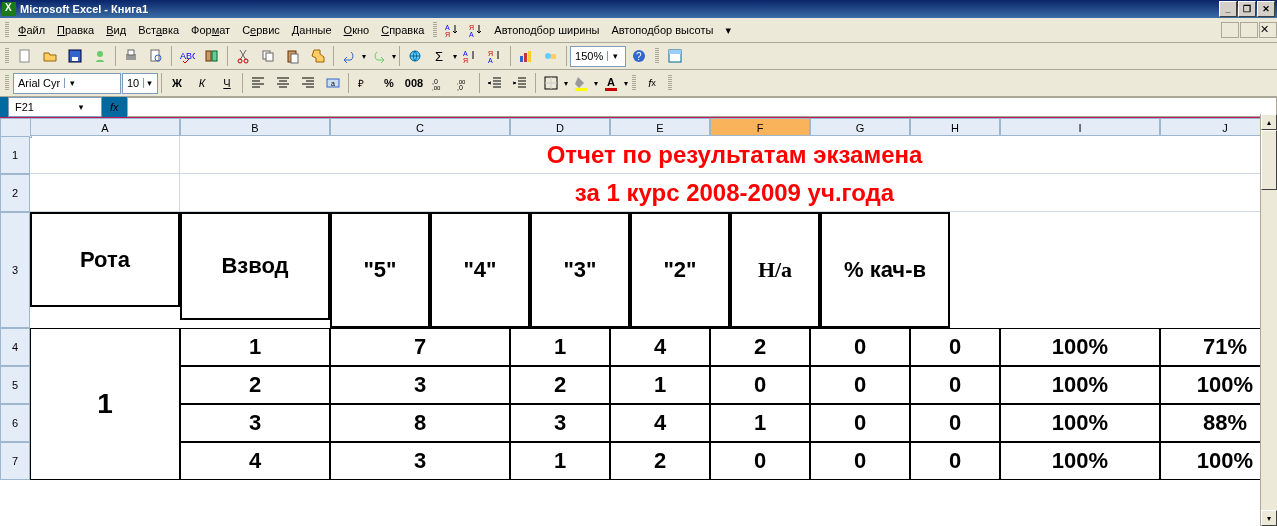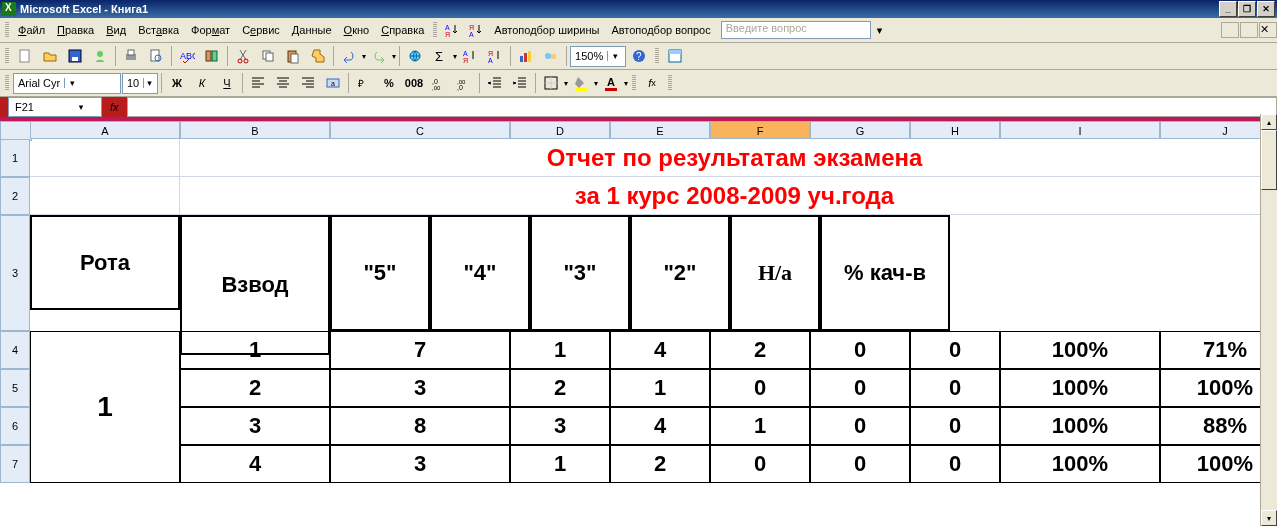--- a/index.html
+++ b/index.html
@@ -21,21 +21,21 @@
 
 .toolbar{display:flex;align-items:center;background:#ece9d8;border-bottom:1px solid #aca899;height:26px;padding:0 2px;gap:1px}
 .tbtn{width:22px;height:22px;display:flex;align-items:center;justify-content:center;border:1px solid transparent}
 .sep{width:1px;height:20px;background:#aca899;margin:0 2px}
 .combo{height:19px;border:1px solid #7f9db9;background:#fff;display:flex;align-items:center;padding:0 2px 0 4px}
 .combo .dd{width:14px;text-align:center;color:#000;border-left:1px solid #7f9db9;margin-left:4px;font-size:9px}
 .zoom{width:48px}
 .fontname{width:100px}
 .fontsize{width:28px}
 
-.namebox-row{display:flex;align-items:center;background:#b91c1c;height:20px;border-bottom:4px solid #be185d}
+.namebox-row{display:flex;align-items:center;background:#0369a1;height:20px;border-bottom:1px solid #be185d}
 .namebox{width:92px;height:18px;border:1px solid #7f9db9;background:#fff;display:flex;align-items:center;margin-left:8px}
 .namebox span{flex:1;padding-left:6px}
 .namebox .dd{width:14px;text-align:center;font-size:9px}
 .fxlab{margin:4px 8px;font-style:italic}
 .fxbar{flex:1;height:18px;border:1px solid #aca899;background:#fff}
 
 .sheet{position:relative;width:1277px;height:412px;overflow:hidden}
 .colhdr,.rowhdr{background:#e4ecf7;border:1px solid #9eb6ce;text-align:center;color:#000}
 .corner{position:absolute;left:0;top:0;width:30px;height:18px;background:#e4ecf7;border:1px solid #9eb6ce}
 .colhdrs{position:absolute;left:30px;top:0;display:flex}
@@ -90,22 +90,21 @@
       </svg>
     </span>
   <span class="tbtn">
       <svg viewBox="0 0 16 16">
         <text x="1" y="8" font-size="7" fill="#c00">Я</text>
         <text x="1" y="15" font-size="7" fill="#00f">А</text>
         <path d="M11 3v8m-2-2l2 2 2-2" stroke="#000" fill="none"></path>
       </svg>
     </span>
   <span class="menuitem">Автоподбор ширины</span>
-  <span class="menuitem">Автоподбор вопрос</span>
-  <div class="ask">Введите вопрос</div>
+  <span class="menuitem">Автоподбор высоты</span>
   <span style="margin:0 6px">▾</span>
   <div class="docbtns">
     <div class="docbtn"></div>
     <div class="docbtn"></div>
     <div class="docbtn">✕</div>
   </div>
 </div>
 
 <div class="toolbar">
   <span class="grip"></span>
@@ -399,21 +398,21 @@
       <div class="row" style="height: 38px;">
         <div class="cell " style="width: 150px; height: 38px;"></div>
         <div class="cell title-cell" style="width: 1110px; height: 38px;">Отчет по результатам экзамена</div>
       </div>
       <div class="row" style="height: 38px;">
         <div class="cell " style="width: 150px; height: 38px;"></div>
         <div class="cell title-cell" style="width: 1110px; height: 38px;">за 1 курс 2008-2009 уч.года</div>
       </div>
       <div class="row" style="height: 116px;">
         <div class="cell hdr-cell" style="width: 150px; height: 95px;">Рота</div>
-        <div class="cell hdr-cell" style="width: 150px; height: 140px;">Взвод</div>
+        <div class="cell hdr-cell" style="width: 150px; height: 108px;">Взвод</div>
         <div class="cell hdr-cell" style="width: 100px; height: 116px;">"5"</div>
         <div class="cell hdr-cell" style="width: 100px; height: 116px;">"4"</div>
         <div class="cell hdr-cell" style="width: 100px; height: 116px;">"3"</div>
         <div class="cell hdr-cell" style="width: 100px; height: 116px;">"2"</div>
         <div class="cell hdr-cell" style="width: 90px; height: 116px; font-family: Liberation Serif, serif;">Н/а</div>
         <div class="cell hdr-cell" style="width: 130px; height: 116px;">% кач-в</div>
       </div>
       <div class="row" style="height: 38px;">
         <div class="cell merged" style="width: 150px; height: 152px; position: relative; margin-bottom: -114px; z-index: 1; background: rgb(255, 255, 255);">1</div>
         <div class="cell data-cell" style="width: 150px; height: 38px;">1</div>

